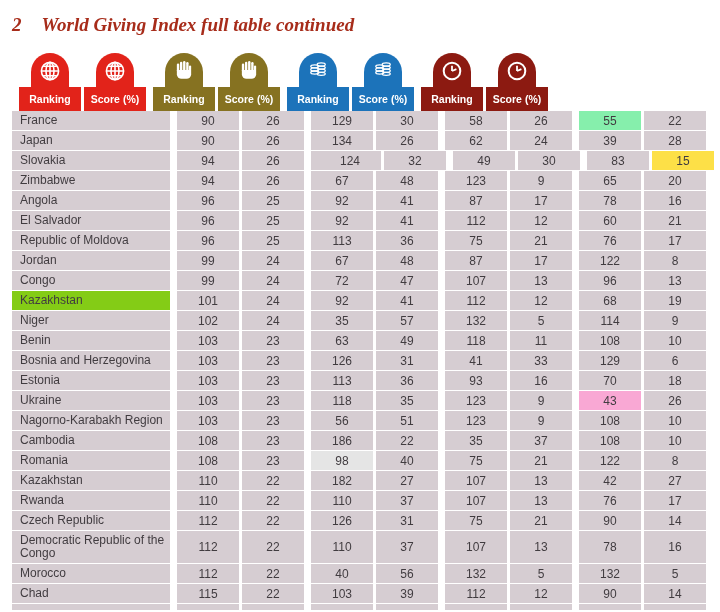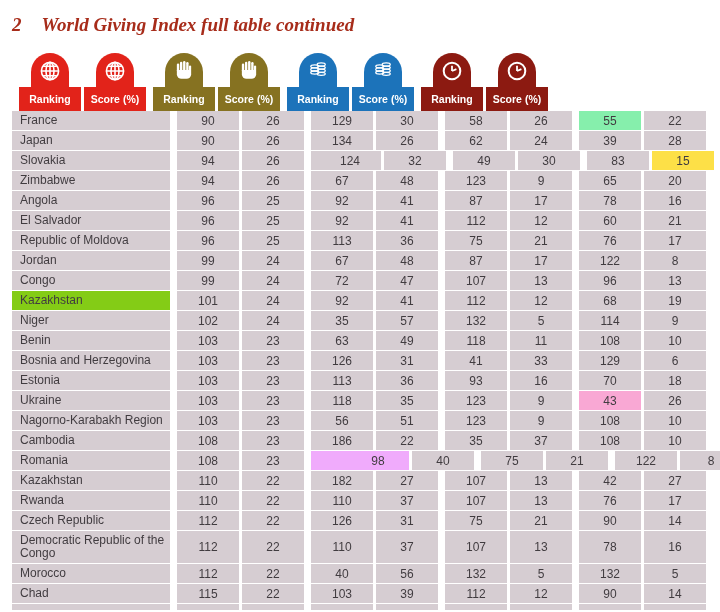--- a/index.html
+++ b/index.html
@@ -503,21 +503,21 @@
           <div class="gap-s"></div>
           <div class="c-val" style="background: rgb(214, 205, 210);">10</div>
         </div>
         <div class="row">
           <div class="c-country" style="background: rgb(214, 205, 210);">Romania</div>
           <div class="gap-g"></div>
           <div class="c-val" style="background: rgb(214, 205, 210);">108</div>
           <div class="gap-s"></div>
           <div class="c-val" style="background: rgb(214, 205, 210);">23</div>
           <div class="gap-g"></div>
-          <div class="c-val" style="background: #f0abfc; padding-left: 36px;">98</div>
+          <div class="c-val" style="background: #e5e5e5;">98</div>
           <div class="gap-s"></div>
           <div class="c-val" style="background: rgb(214, 205, 210);">40</div>
           <div class="gap-g"></div>
           <div class="c-val" style="background: rgb(214, 205, 210);">75</div>
           <div class="gap-s"></div>
           <div class="c-val" style="background: rgb(214, 205, 210);">21</div>
           <div class="gap-g"></div>
           <div class="c-val" style="background: rgb(214, 205, 210);">122</div>
           <div class="gap-s"></div>
           <div class="c-val" style="background: rgb(214, 205, 210);">8</div>

